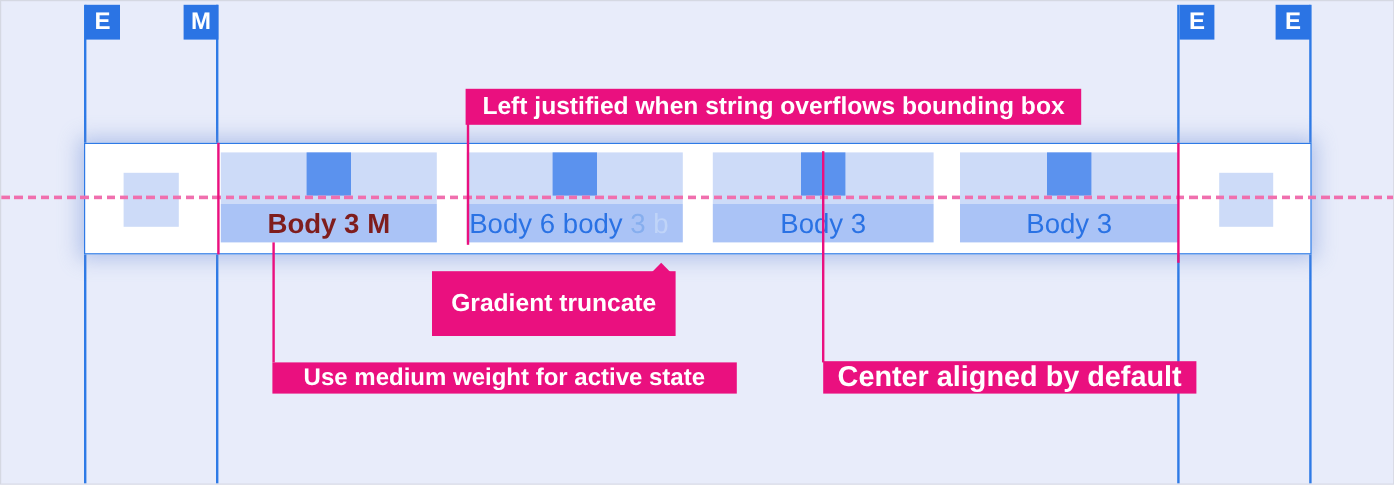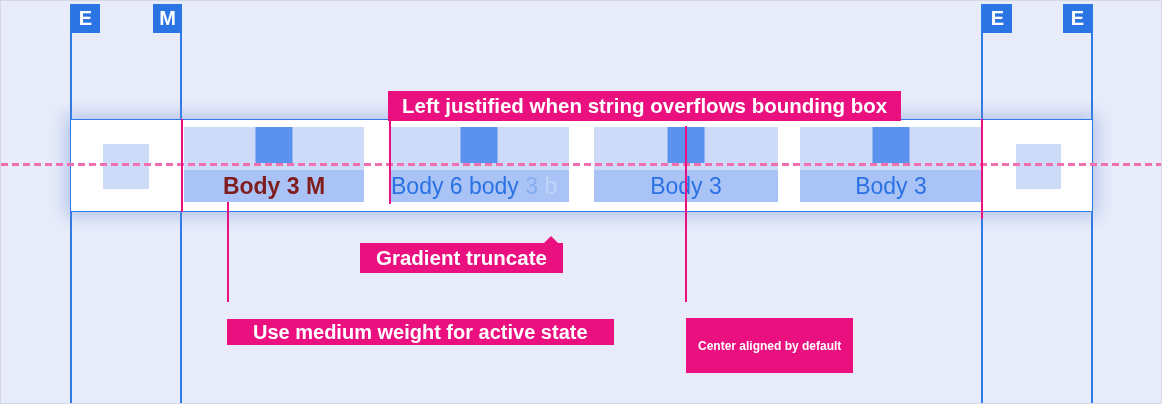--- a/index.html
+++ b/index.html
@@ -48,31 +48,31 @@
   
   .vline{position:absolute;width:2px;background:#ea107f;z-index:6;}
   .vl-tab-left{left:180px;top:118px;height:93px;}
   .vl-tab-right{left:980px;top:118px;height:100px;}
   .vl-active{left:226px;top:201px;height:100px;}
   .vl-overflow{left:388px;top:101px;height:102px;}
   .vl-center{left:684px;top:125px;height:176px;}
   
   .note{
     position:absolute;background:#ea107f;color:#ffffff;font-weight:700;
-    display:flex;align-items:center;white-space:nowrap;z-index:7;margin-top:17px;
+    display:flex;align-items:center;white-space:nowrap;z-index:7;
   }
   .note-overflow{left:387px;top:73px;height:30px;font-size:20.5px;padding:0 14px;}
-  .note-truncate{left:359px;top:225px;height:30px;font-size:20.5px;padding:0 16px;}
+  .note-truncate{left:359px;top:225px;height:30px;font-size:20.5px;padding:12px 16px;}
   .note-truncate .pointer{
     position:absolute;top:-7px;right:4px;width:0;height:0;
     border-left:8px solid transparent;border-right:8px solid transparent;
     border-bottom:8px solid #ea107f;
   }
   .note-active{left:226px;top:301px;height:26px;font-size:20px;padding:0 26px;}
-  .note-center{left:685px;top:300px;height:27px;font-size:12px;padding:14px 12px;}
+  .note-center{left:685px;top:300px;height:27px;font-size:24px;padding:0 12px;}
 </style>
 </head>
 <body>
 
 <div class="canvas">
 
   <div class="vguide vg-1"></div>
   <div class="vguide vg-2"></div>
   <div class="vguide vg-3"></div>
   <div class="vguide vg-4"></div>

